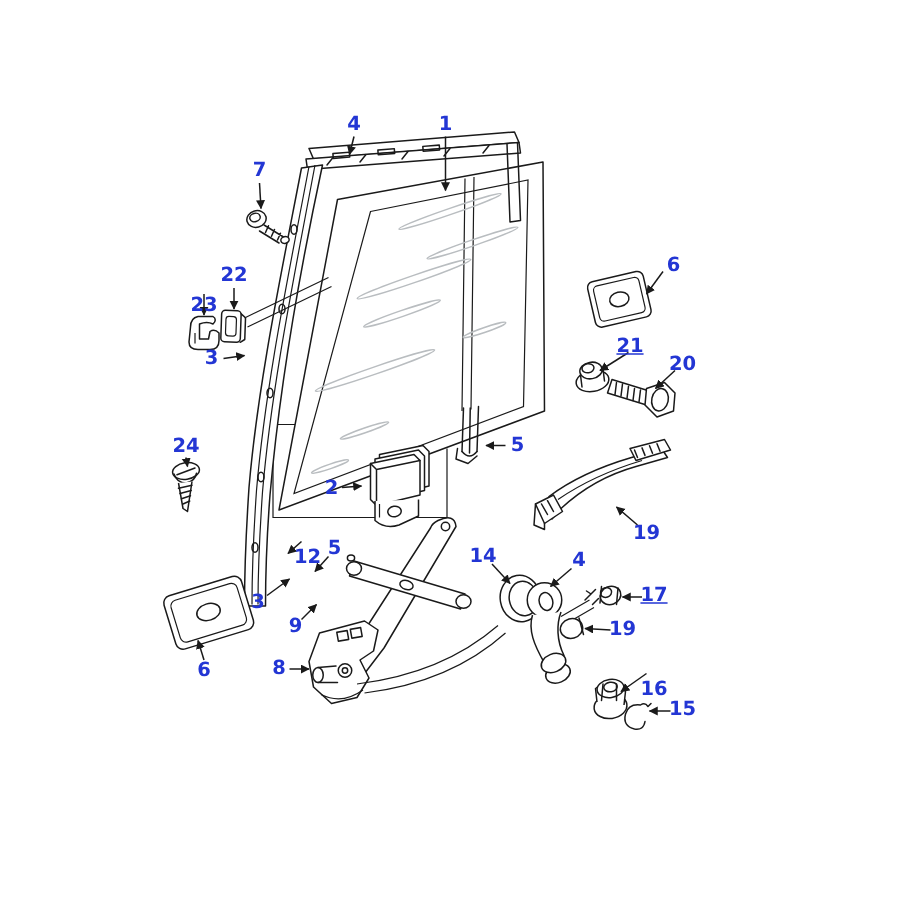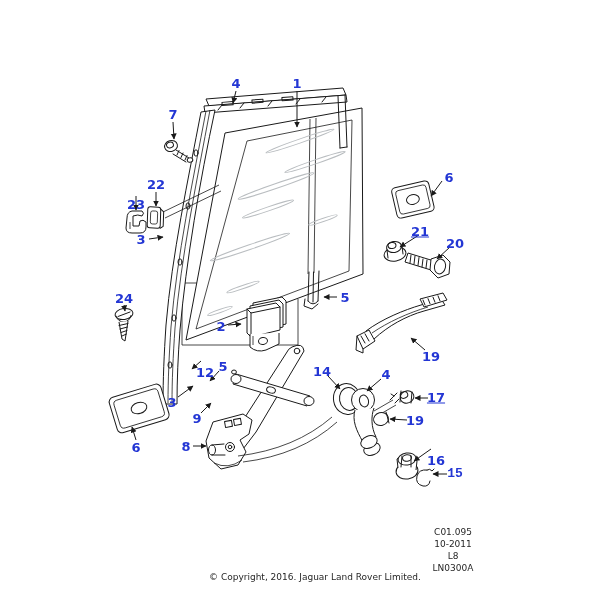--- a/index.html
+++ b/index.html
@@ -238,34 +238,27 @@
       <span class="callout" style="left: 136px; top: 447px;">6</span>
       <span class="callout" style="left: 449px; top: 177px;">6</span>
       <span class="callout" style="left: 173px; top: 114px;">7</span>
       <span class="callout" style="left: 186px; top: 446px;">8</span>
       <span class="callout" style="left: 197px; top: 418px;">9</span>
       <span class="callout" style="left: 223px; top: 366px;">5</span>
       <span class="callout" style="left: 172px; top: 402px;">3</span>
       <span class="callout" style="left: 205px; top: 372px;">12</span>
       <span class="callout" style="left: 386px; top: 374px;">4</span>
       <span class="callout" style="left: 322px; top: 371px; text-align: right;">14</span>
-      <span class="callout" style="left: 455px; top: 473px; font-family: Liberation Mono, monospace;">15</span>
+      <span class="callout" style="left: 455px; top: 473px;">15</span>
       <span class="callout" style="left: 436px; top: 444px; margin-top: 16px;">16</span>
       <span class="callout" style="left: 436px; top: 397px; text-decoration: underline;">17</span>
       <span class="callout" style="left: 415px; top: 420px;">19</span>
       <span class="callout" style="left: 431px; top: 356px;">19</span>
       <span class="callout" style="left: 455px; top: 243px;">20</span>
       <span class="callout" style="left: 420px; top: 231px; text-decoration: underline;">21</span>
       <span class="callout" style="left: 156px; top: 184px;">22</span>
       <span class="callout" style="left: 136px; top: 204px;">23</span>
       <span class="callout" style="left: 124px; top: 298px; text-align: center;">24</span>
     </div>
 
-<div class="plate-code">
-  <div>C01.095</div>
-  <div>10-2011</div>
-  <div>L8</div>
-  <div>LN0300A</div>
+
+
 </div>
 
-<div class="copyright">© Copyright, 2016. Jaguar Land Rover Limited.</div>
-
-</div>
-
 </body></html>

